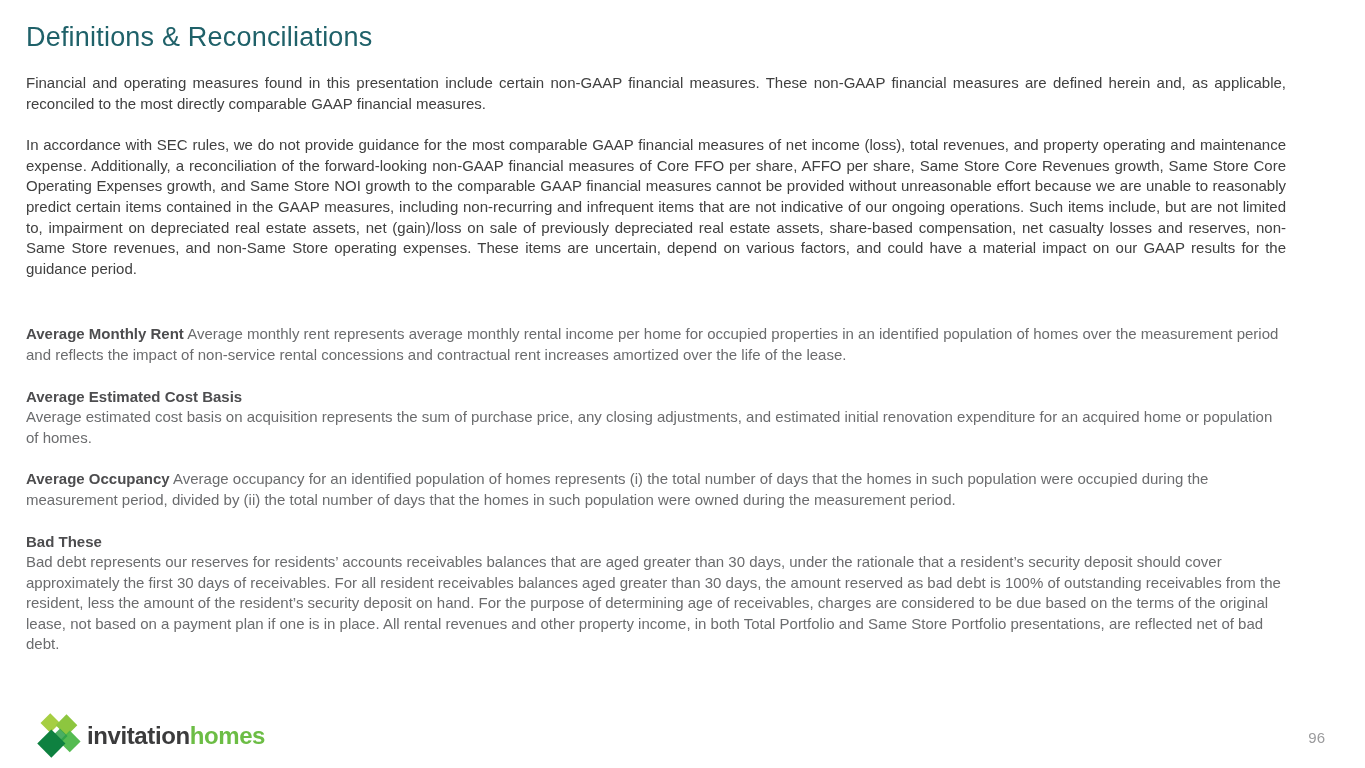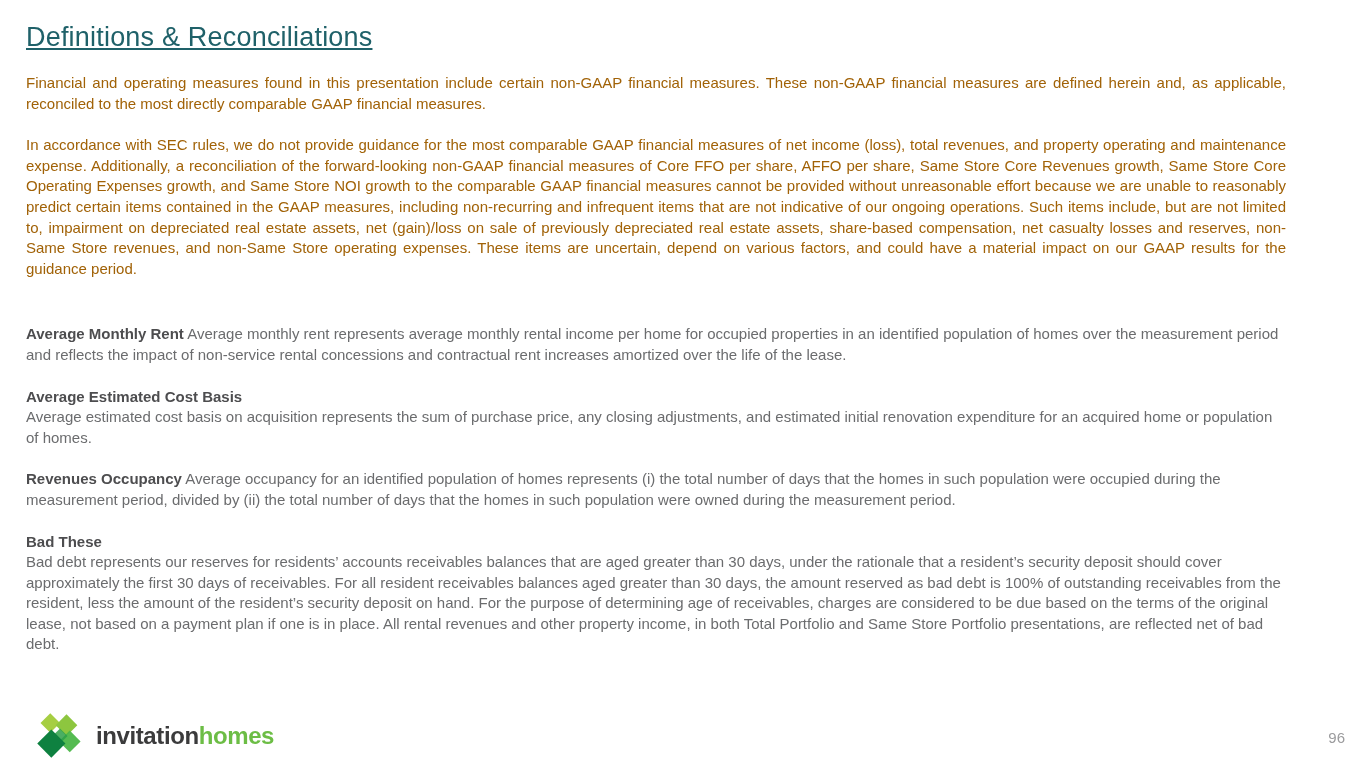--- a/index.html
+++ b/index.html
@@ -18,26 +18,25 @@
     left: 26px;
     right: 79px;
     top: 22px;
   }
   .page-title {
     font-size: 27px;
     font-weight: 400;
     color: #1f6169;
     letter-spacing: 0.2px;
     margin-bottom: 20px;
-    text-decoration: underline;
   }
   .intro p {
     font-size: 15px;
     line-height: 20.6px;
-    color: #a16207;
+    color: #404040;
     text-align: justify;
     margin-bottom: 21px;
   }
   .definitions {
     margin-top: 45px;
   }
   .definition {
     font-size: 15px;
     line-height: 20.6px;
     color: #6b6c6e;
@@ -46,34 +45,33 @@
   .definition .term {
     font-weight: 700;
     color: #4d4d4f;
   }
   .footer-logo {
     position: absolute;
     left: 33px;
     top: 710px;
     display: flex;
     align-items: center;
-    gap: 9px;
   }
   .logo-mark { width: 54px; height: 52px; }
   .logo-wordmark {
     font-size: 24px;
     font-weight: 700;
     letter-spacing: -0.4px;
     white-space: nowrap;
   }
   .logo-word-dark { color: #3b3b3c; }
   .logo-word-green { color: #6cbd45; }
   .page-number {
     position: absolute;
-    right: 20px;
+    right: 40px;
     top: 729px;
     font-size: 15px;
     color: #9b9b9d;
   }
 </style>
 </head>
 <body>
 
 <div class="slide">
   <div class="content">
@@ -91,21 +89,21 @@
         <span class="term">Average Monthly Rent</span>
         <span>Average monthly rent represents average monthly rental income per home for occupied properties in an identified population of homes over the measurement period and reflects the impact of non-service rental concessions and contractual rent increases amortized over the life of the lease.</span>
       </div>
 
       <div class="definition">
         <div class="term">Average Estimated Cost Basis</div>
         <div>Average estimated cost basis on acquisition represents the sum of purchase price, any closing adjustments, and estimated initial renovation expenditure for an acquired home or population of homes.</div>
       </div>
 
       <div class="definition">
-        <span class="term">Revenues Occupancy</span>
+        <span class="term">Average Occupancy</span>
         <span>Average occupancy for an identified population of homes represents (i) the total number of days that the homes in such population were occupied during the measurement period, divided by (ii) the total number of days that the homes in such population were owned during the measurement period.</span>
       </div>
 
       <div class="definition">
         <div class="term">Bad These</div>
         <div>Bad debt represents our reserves for residents’ accounts receivables balances that are aged greater than 30 days, under the rationale that a resident’s security deposit should cover approximately the first 30 days of receivables. For all resident receivables balances aged greater than 30 days, the amount reserved as bad debt is 100% of outstanding receivables from the resident, less the amount of the resident’s security deposit on hand. For the purpose of determining age of receivables, charges are considered to be due based on the terms of the original lease, not based on a payment plan if one is in place. All rental revenues and other property income, in both Total Portfolio and Same Store Portfolio presentations, are reflected net of bad debt.</div>
       </div>
 
     </div>
   </div>

